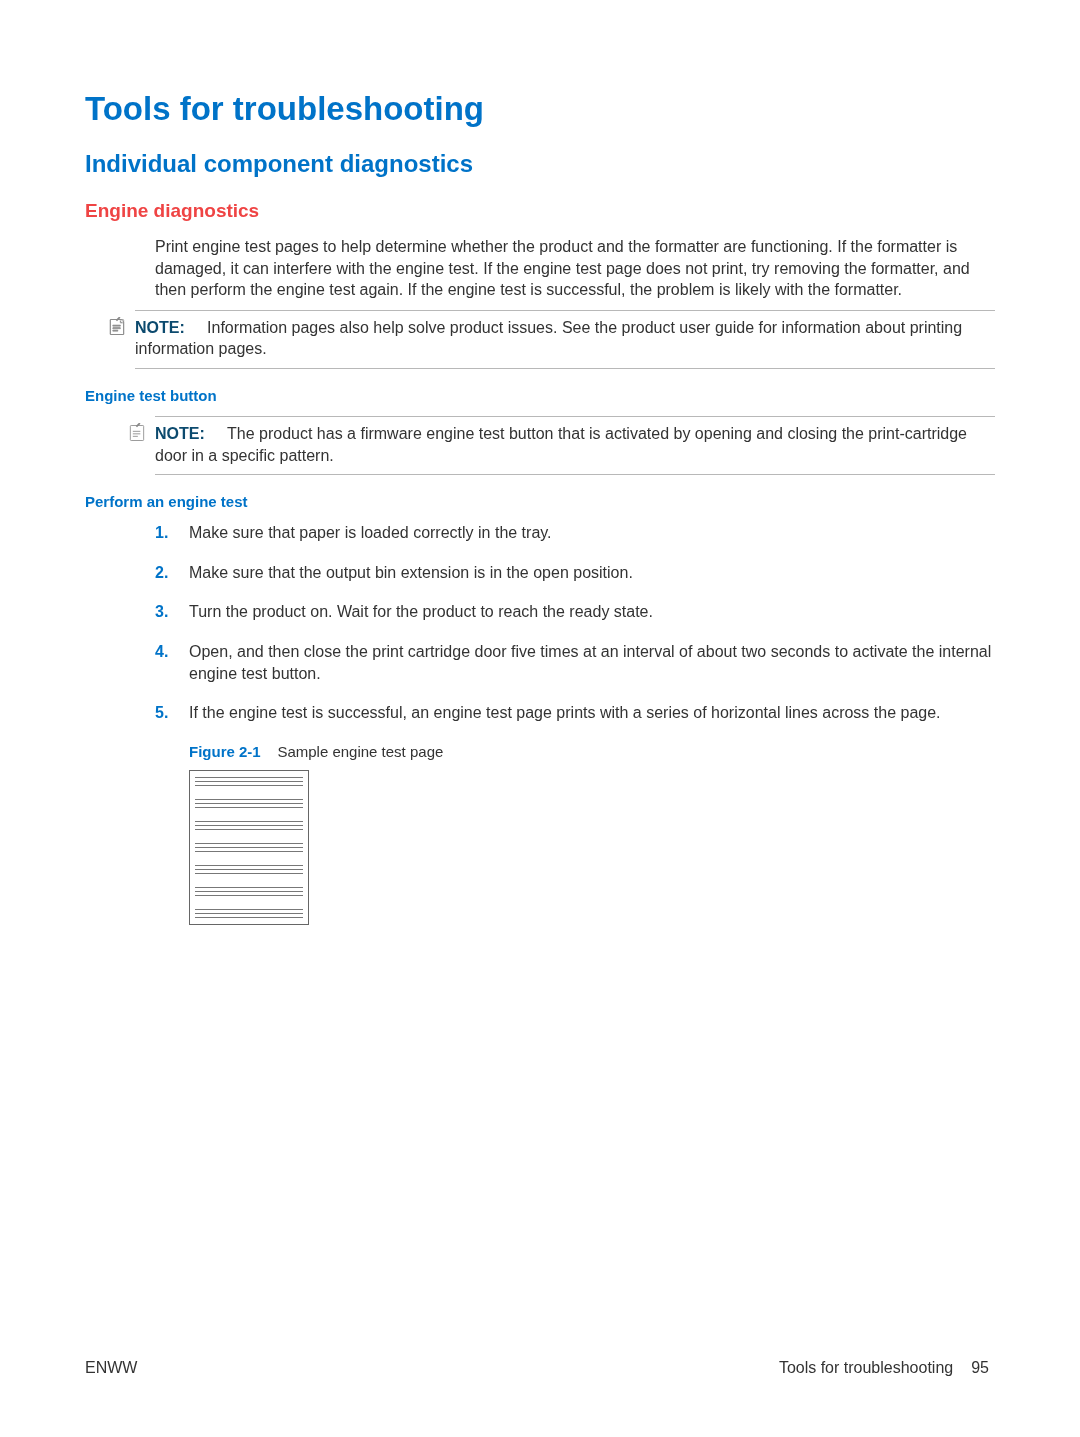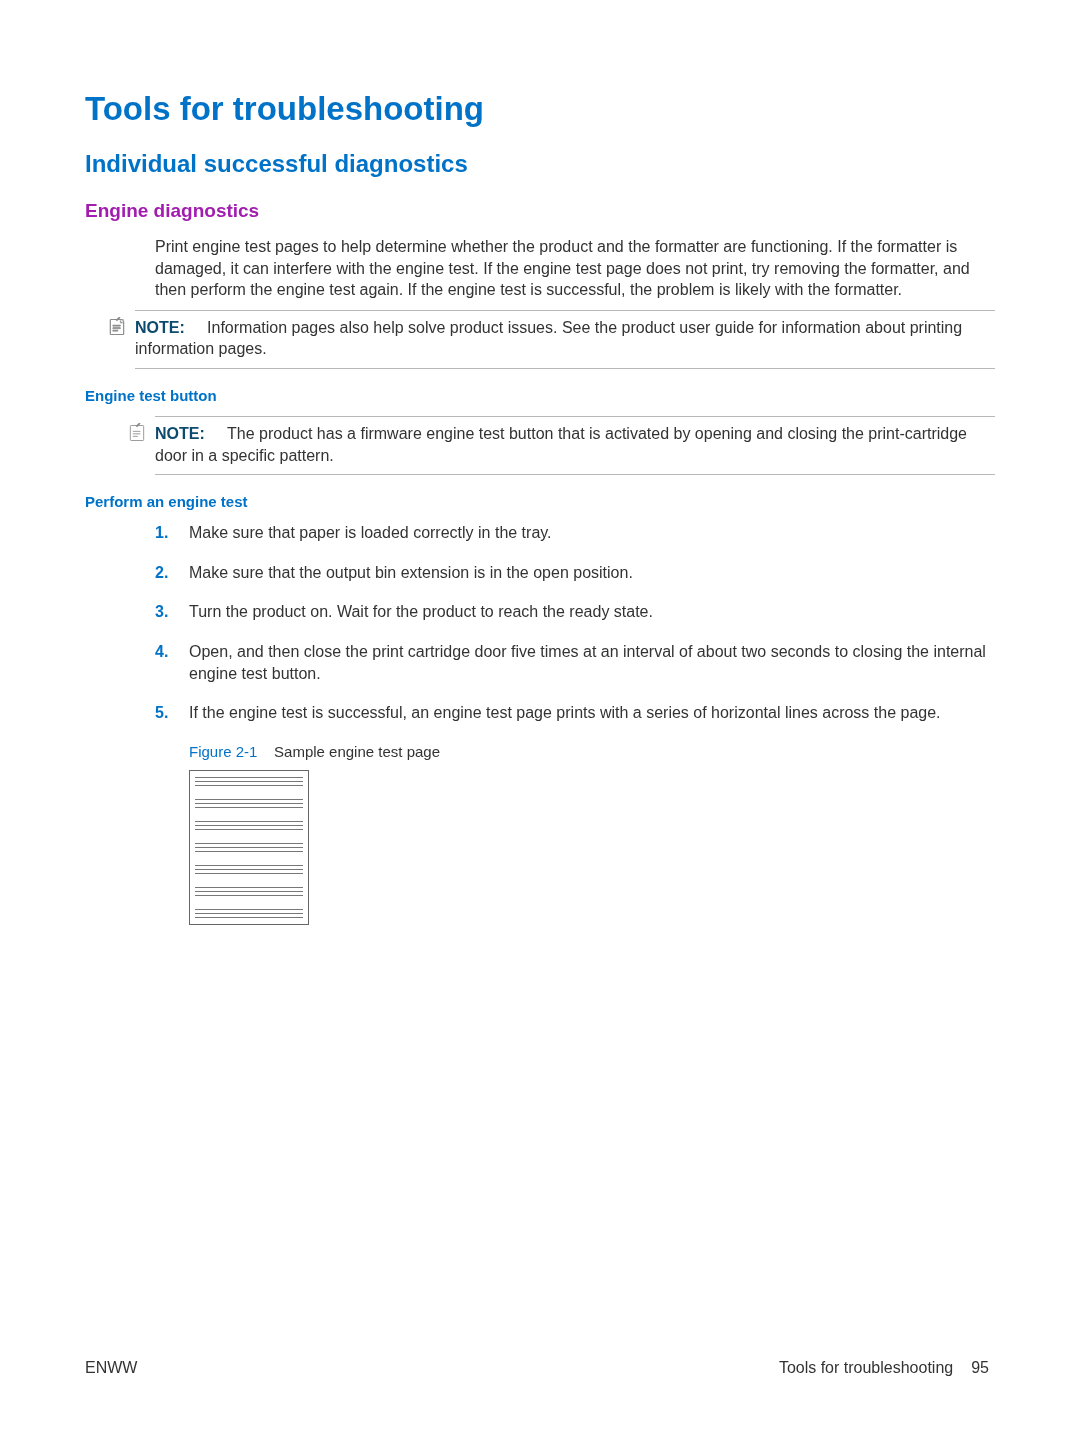--- a/index.html
+++ b/index.html
@@ -1,45 +1,45 @@
 <!DOCTYPE html>
 <html><head>
   <meta charset="utf-8">
   <style>
     * { box-sizing: border-box; margin: 0; padding: 0; }
     html, body { width: 1080px; height: 1437px; background: #fff; font-family: Arial, Helvetica, sans-serif; color: #333; }
     .page { width: 1080px; height: 1437px; padding: 90px 85px 64px 85px; position: relative; }
     h1 { font-size: 33px; font-weight: bold; color: #0073c8; margin-bottom: 22px; }
     h2 { font-size: 24px; font-weight: bold; color: #0073c8; margin-bottom: 22px; }
-    h3 { font-size: 19px; font-weight: bold; color: #a21caf; margin-bottom: 14px; }
+    h3 { font-size: 19px; font-weight: bold; color: #ef4444; margin-bottom: 14px; }
     h4 { font-size: 15px; font-weight: bold; color: #0073c8; margin-bottom: 12px; }
     p  { font-size: 16px; line-height: 1.35; color: #333; }
     .body-block { margin-left: 70px; margin-bottom: 9px; }
     .note-block { margin-left: 50px; margin-bottom: 18px; border-top: 1px solid #b8b8b8; border-bottom: 1px solid #b8b8b8; padding: 6px 0 8px 0; position: relative; }
     .note-icon { position: absolute; left: -28px; top: 6px; width: 20px; height: 20px; fill: #888; color:#888;}
     .note-label { font-weight: bold; color: #0c4a6e; font-size: 16px; }
     .note-text { font-size: 16px; line-height: 1.35; color: #333; display:inline; }
     ol.steps { list-style: none; margin-left: 70px; }
     ol.steps li { display: flex; margin-bottom: 18px; font-size: 16px; line-height: 1.35; }
     ol.steps li .num { font-weight: bold; color: #0073c8; width: 34px; flex-shrink: 0; font-size:16px; }
     .fig-caption { font-size: 15px; color: #333; margin-bottom: 8px; }
-    .fig-caption .fig-label { font-weight: normal; color: #0073c8; }
+    .fig-caption .fig-label { font-weight: bold; color: #0073c8; }
     .figure-box { width: 120px; height: 155px; border: 1px solid #666; padding: 6px 5px; display: flex; flex-direction: column; justify-content: space-between; }
     .figure-box .group { display:flex; flex-direction:column; gap:3px; }
     .figure-box .line { height: 1px; background: #777; width: 100%; }
     .footer { position: absolute; bottom: 60px; left: 85px; right: 91px; display: flex; justify-content: space-between; align-items: baseline; font-size: 16px; color: #333; }
     .footer .right { display:flex; gap:18px; align-items:baseline;}
   </style>
 </head>
 <body>
 
 <div class="page">
 
   <h1>Tools for troubleshooting</h1>
-  <h2>Individual successful diagnostics</h2>
+  <h2>Individual component diagnostics</h2>
   <h3>Engine diagnostics</h3>
 
   <p class="body-block">Print engine test pages to help determine whether the product and the formatter are functioning. If the formatter is damaged, it can interfere with the engine test. If the engine test page does not print, try removing the formatter, and then perform the engine test again. If the engine test is successful, the problem is likely with the formatter.</p>
 
   <div class="note-block">
     <svg class="note-icon" viewBox="0 0 24 24">
         <path d="M4 3h13l3 3v15H4V3zm12 1v3h3M7 10h9v1H7v-1zm0 3h9v1H7v-1zm0 3h6v1H7v-1z M16 5l2 2" stroke="#888" stroke-width="1" fill="none"></path>
         <rect x="4" y="3" width="16" height="18" rx="1" stroke="#888" fill="none"></rect>
         <line x1="7" y1="10" x2="16" y2="10" stroke="#888"></line>
         <line x1="7" y1="13" x2="16" y2="13" stroke="#888"></line>
@@ -78,21 +78,21 @@
     <li>
         <span class="num">2.</span>
         <span>Make sure that the output bin extension is in the open position.</span>
       </li>
     <li>
         <span class="num">3.</span>
         <span>Turn the product on. Wait for the product to reach the ready state.</span>
       </li>
     <li>
         <span class="num">4.</span>
-        <span>Open, and then close the print cartridge door five times at an interval of about two seconds to closing the internal engine test button.</span>
+        <span>Open, and then close the print cartridge door five times at an interval of about two seconds to activate the internal engine test button.</span>
       </li>
     <li style="flex-direction:column;">
       <div style="display:flex;">
         <span class="num">5.</span>
         <span>If the engine test is successful, an engine test page prints with a series of horizontal lines across the page.</span>
       </div>
       <div style="margin-left:34px; margin-top:18px;">
         <div class="fig-caption">
           <span class="fig-label">Figure 2-1</span>
           <span>&nbsp;&nbsp;</span>

